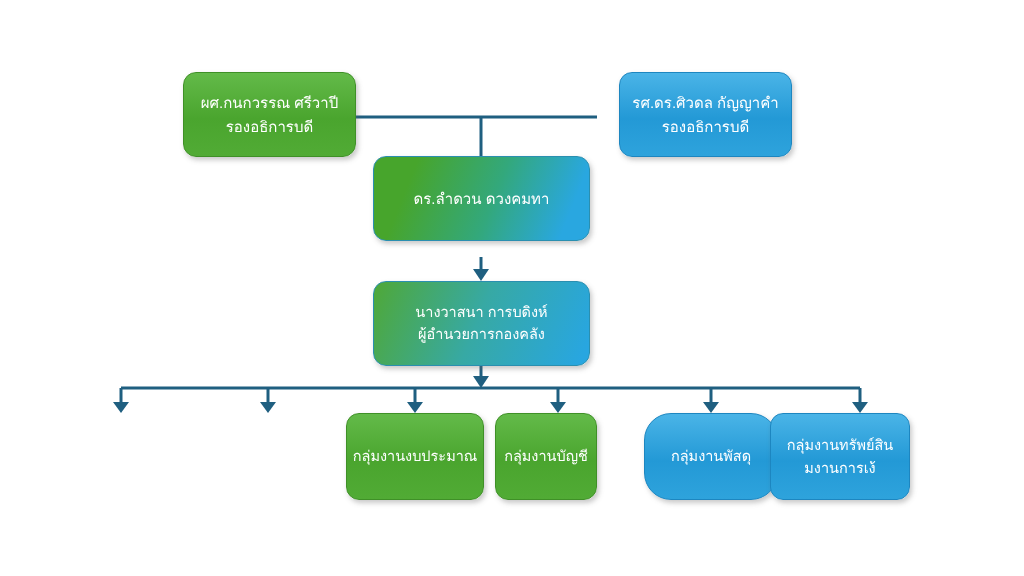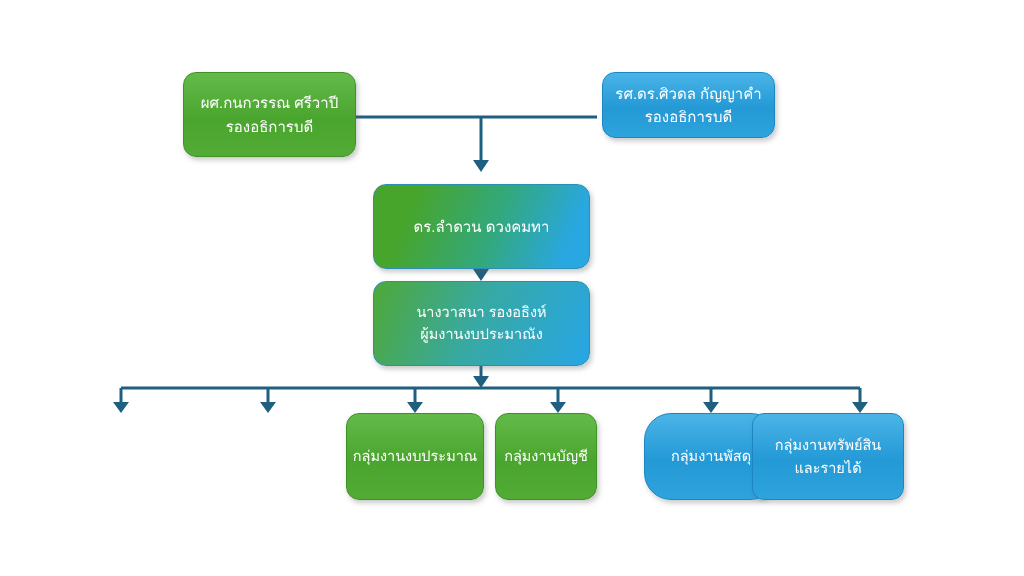--- a/index.html
+++ b/index.html
@@ -46,30 +46,30 @@
   }
   .grad-a {
     background: linear-gradient(112deg, #47a52c 18%, #33a87c 55%, #29a7e0 88%);
     border: 1px solid #2a8fb0;
   }
   .grad-b {
     background: linear-gradient(112deg, #4ea83c 2%, #37a9a4 48%, #28a6e0 96%);
     border: 1px solid #2a8fb0;
   }
   .top-left  { left: 183px; top: 72px;  width: 173px; height: 85px; }
-  .top-right { left: 602px; top: 72px;  width: 173px; height: 66px; }
-  .mid-1     { left: 373px; top: 184px; width: 217px; height: 85px; }
+  .top-right { left: 619px; top: 72px;  width: 173px; height: 85px; }
+  .mid-1     { left: 373px; top: 156px; width: 217px; height: 85px; }
   .mid-2     { left: 373px; top: 281px; width: 217px; height: 85px; font-size: 14.5px; line-height: 1.5; }
   .unit { top: 413px; height: 87px; font-size: 14.5px; }
   .unit-1 { left: 60px;  width: 123px; }
   .unit-2 { left: 206px; width: 124px; }
   .unit-3 { left: 346px; width: 138px; }
   .unit-4 { left: 495px; width: 102px; }
   .unit-5 { left: 644px; width: 134px; border-radius: 27px; }
-  .unit-6 { left: 752px; width: 152px; border-radius: 12px; }
+  .unit-6 { left: 770px; width: 140px; }
 </style>
 </head>
 <body>
 
 <div class="canvas">
 
   <svg class="lines-layer" viewBox="0 0 1024 576" xmlns="http://www.w3.org/2000/svg">
     <g stroke="#1f5f80" stroke-width="3" fill="none">
 
       <line x1="356" y1="117" x2="597" y2="117"></line>
@@ -110,36 +110,36 @@
   <div class="node blue top-right">
     <span class="ln">รศ.ดร.ศิวดล กัญญาคำ</span>
     <span class="ln">รองอธิการบดี</span>
   </div>
 
   <div class="node grad-a mid-1">
     <span class="ln">ดร.ลำดวน ดวงคมทา</span>
   </div>
 
   <div class="node grad-b mid-2">
-    <span class="ln">นางวาสนา รองอธิงห์</span>
-    <span class="ln">ผู้มงานงบประมาณัง</span>
+    <span class="ln">นางวาสนา การบดิงห์</span>
+    <span class="ln">ผู้อำนวยการกองคลัง</span>
   </div>
 
 
 
   <div class="node green unit unit-3">
     <span class="ln">กลุ่มงานงบประมาณ</span>
   </div>
 
   <div class="node green unit unit-4">
     <span class="ln">กลุ่มงานบัญชี</span>
   </div>
 
   <div class="node blue unit unit-5">
     <span class="ln">กลุ่มงานพัสดุ</span>
   </div>
 
   <div class="node blue unit unit-6">
     <span class="ln">กลุ่มงานทรัพย์สิน</span>
-    <span class="ln">และรายได้</span>
+    <span class="ln">มงานการเง้</span>
   </div>
 
 </div>
 
 </body></html>

